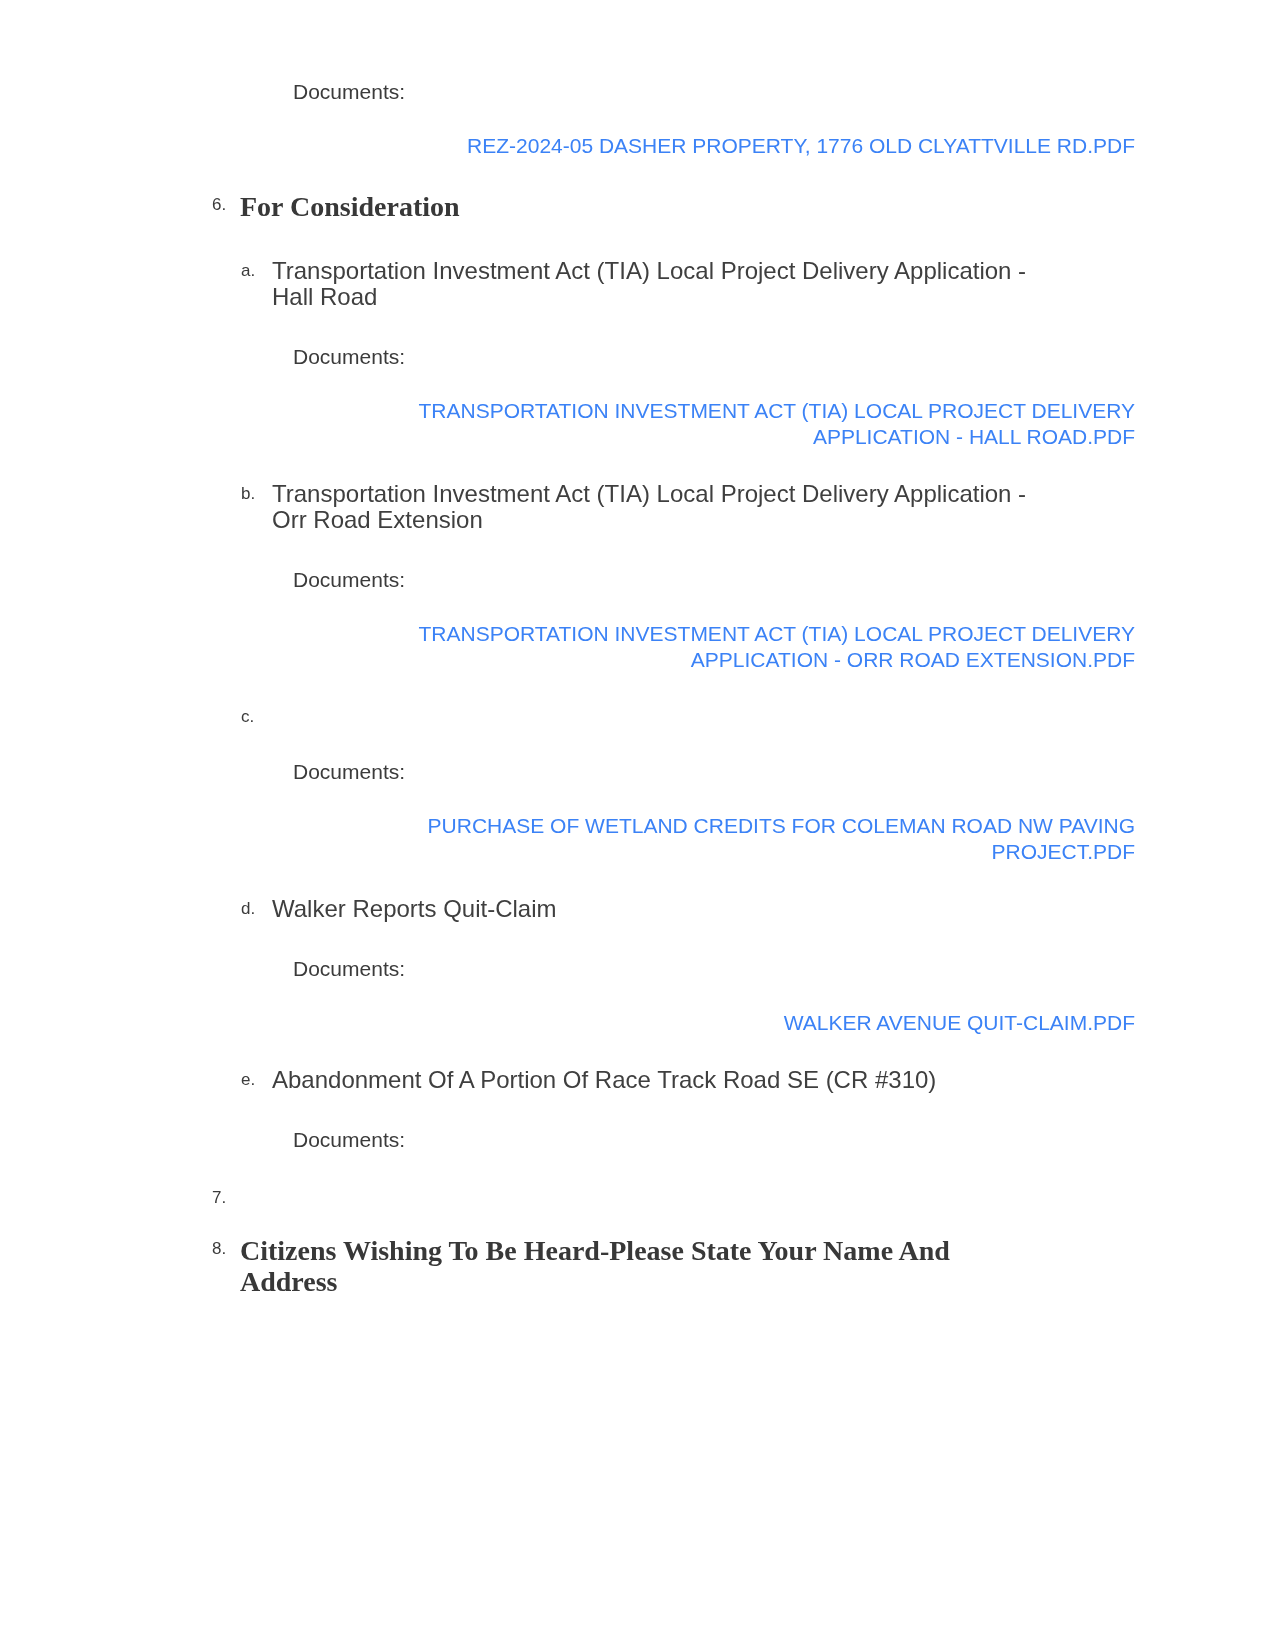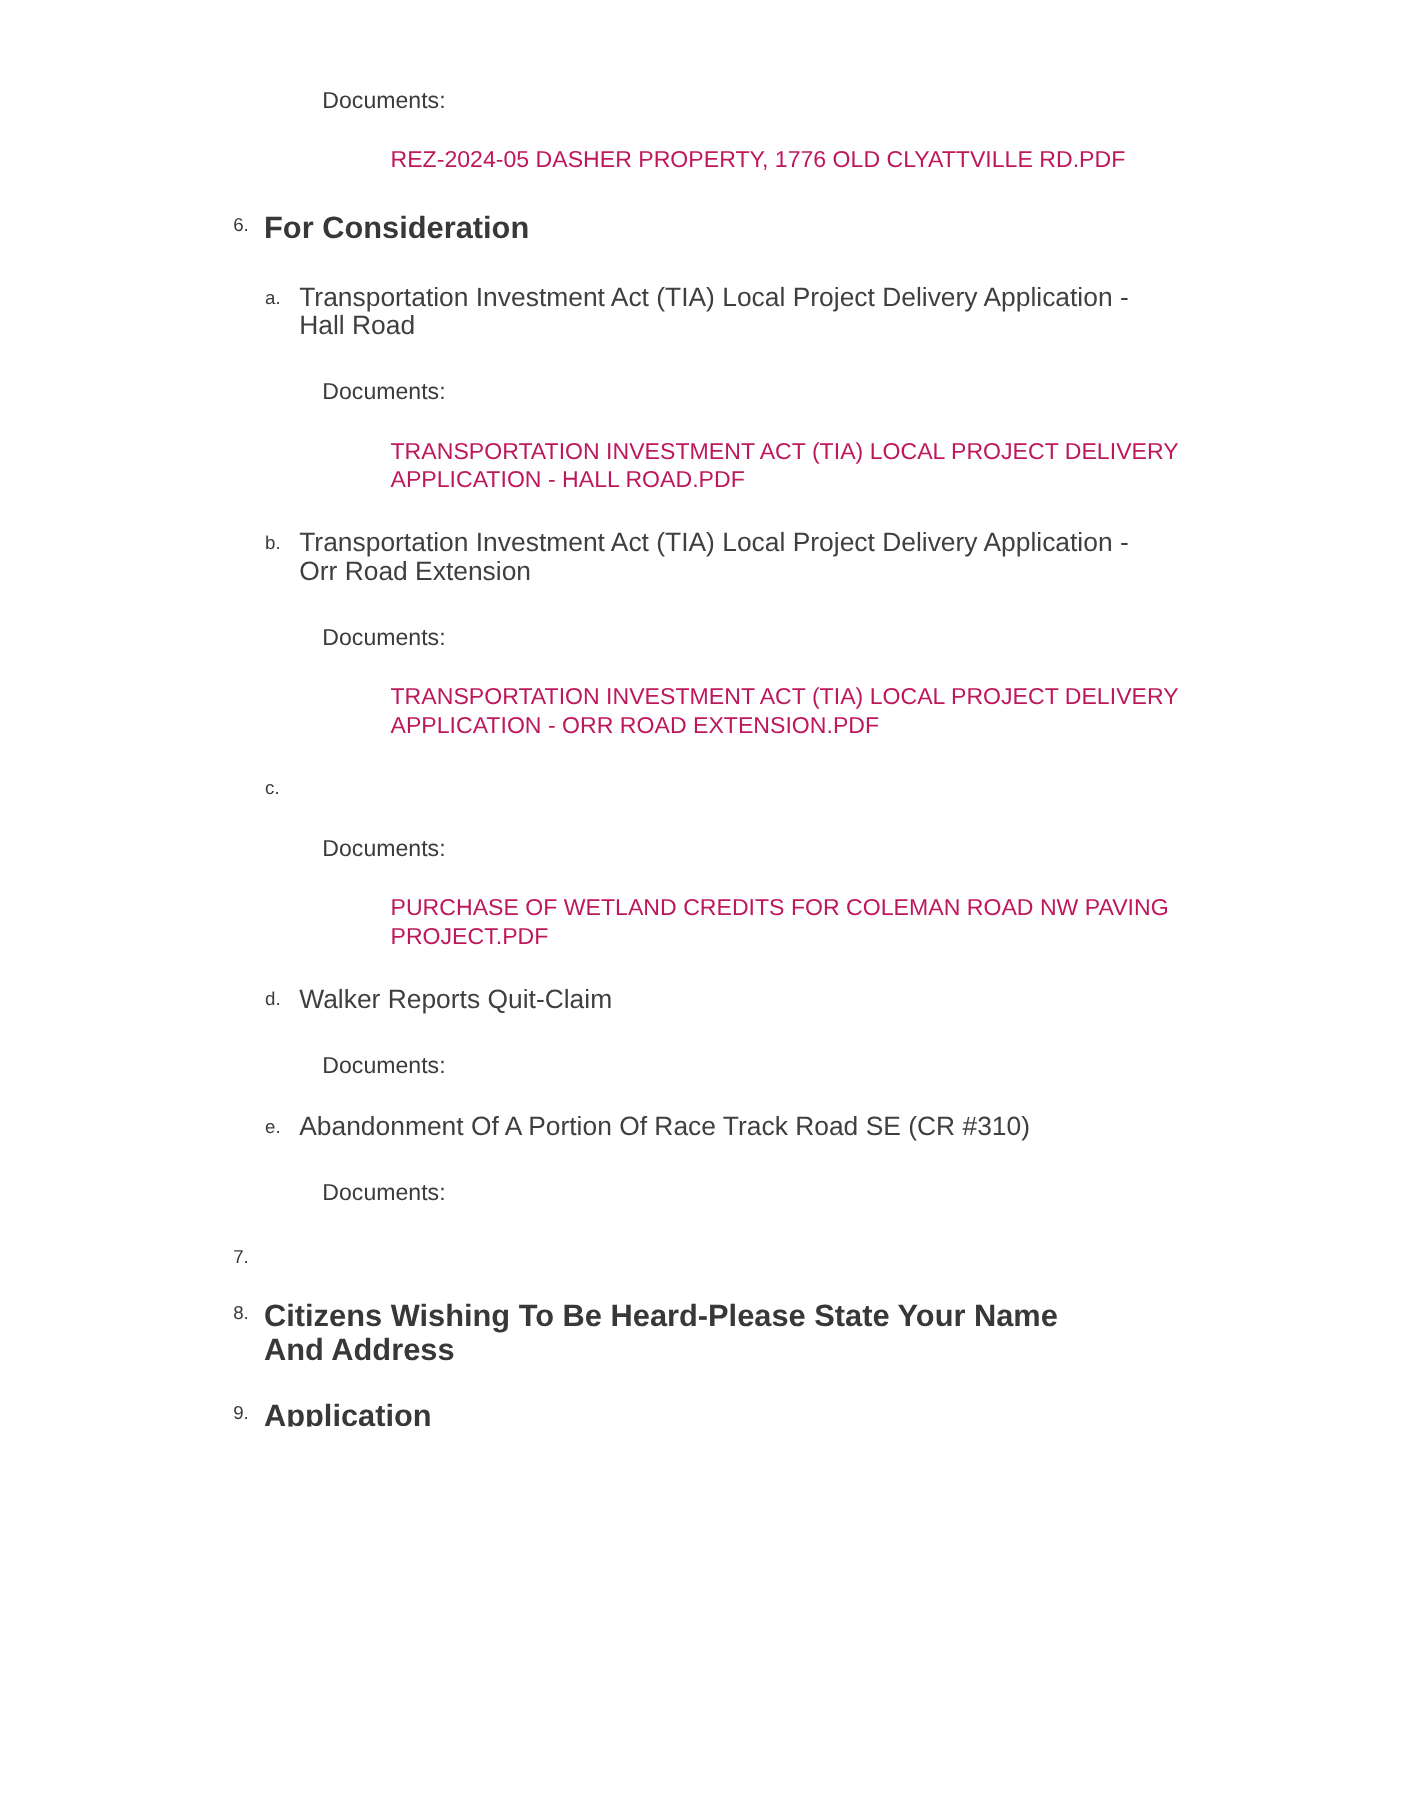--- a/index.html
+++ b/index.html
@@ -29,22 +29,23 @@
   }
   .intro .doc-label { margin-top: 0; }
 
   
   .doc-link {
     margin-left: 355px;
     margin-top: 29px;
     max-width: 780px;
     font-size: 21px;
     line-height: 26px;
-    color: #be185d;
+    color: #3b82f6;
     cursor: pointer;
+    text-align: right;
   }
 
   
   .section-head {
     display: flex;
     margin-left: 212px;
     margin-top: 32px;
   }
   .section.tight .section-head { margin-top: 29px; }
   .section-num {
@@ -53,20 +54,21 @@
     line-height: 17px;
     padding-top: 5px;
     color: #3b3b3b;
   }
   .section-title {
     font-size: 28px;
     font-weight: bold;
     line-height: 31px;
     max-width: 760px;
     color: #383838;
+    font-family: Liberation Serif, serif;
   }
 
   
   .item { margin-top: 31px; }
   .section-items .item:first-child { margin-top: 36px; }
   .item-head {
     display: flex;
     margin-left: 241px;
   }
   .item-letter {
@@ -125,20 +127,21 @@
         <div class="doc-label">Documents:</div>
         <div class="doc-link">PURCHASE OF WETLAND CREDITS FOR COLEMAN ROAD NW PAVING PROJECT.PDF</div>
       </div>
 
       <div class="item">
         <div class="item-head">
           <div class="item-letter">d.</div>
           <div class="item-title">Walker Reports Quit-Claim</div>
         </div>
         <div class="doc-label">Documents:</div>
+        <div class="doc-link">WALKER AVENUE QUIT-CLAIM.PDF</div>
       </div>
 
       <div class="item">
         <div class="item-head">
           <div class="item-letter">e.</div>
           <div class="item-title">Abandonment Of A Portion Of Race Track Road SE (CR #310)</div>
         </div>
         <div class="doc-label">Documents:</div>
       </div>
 

